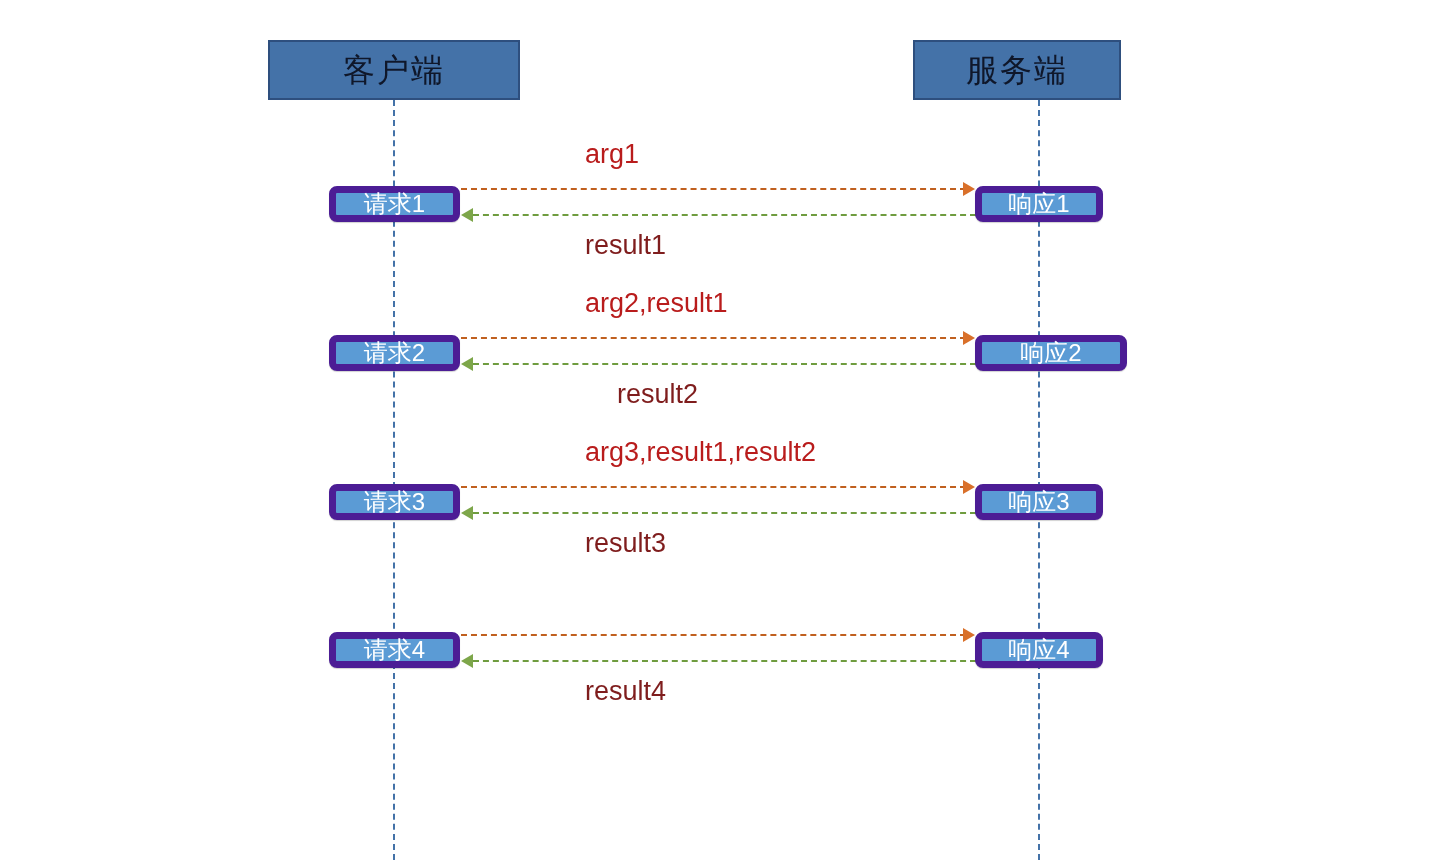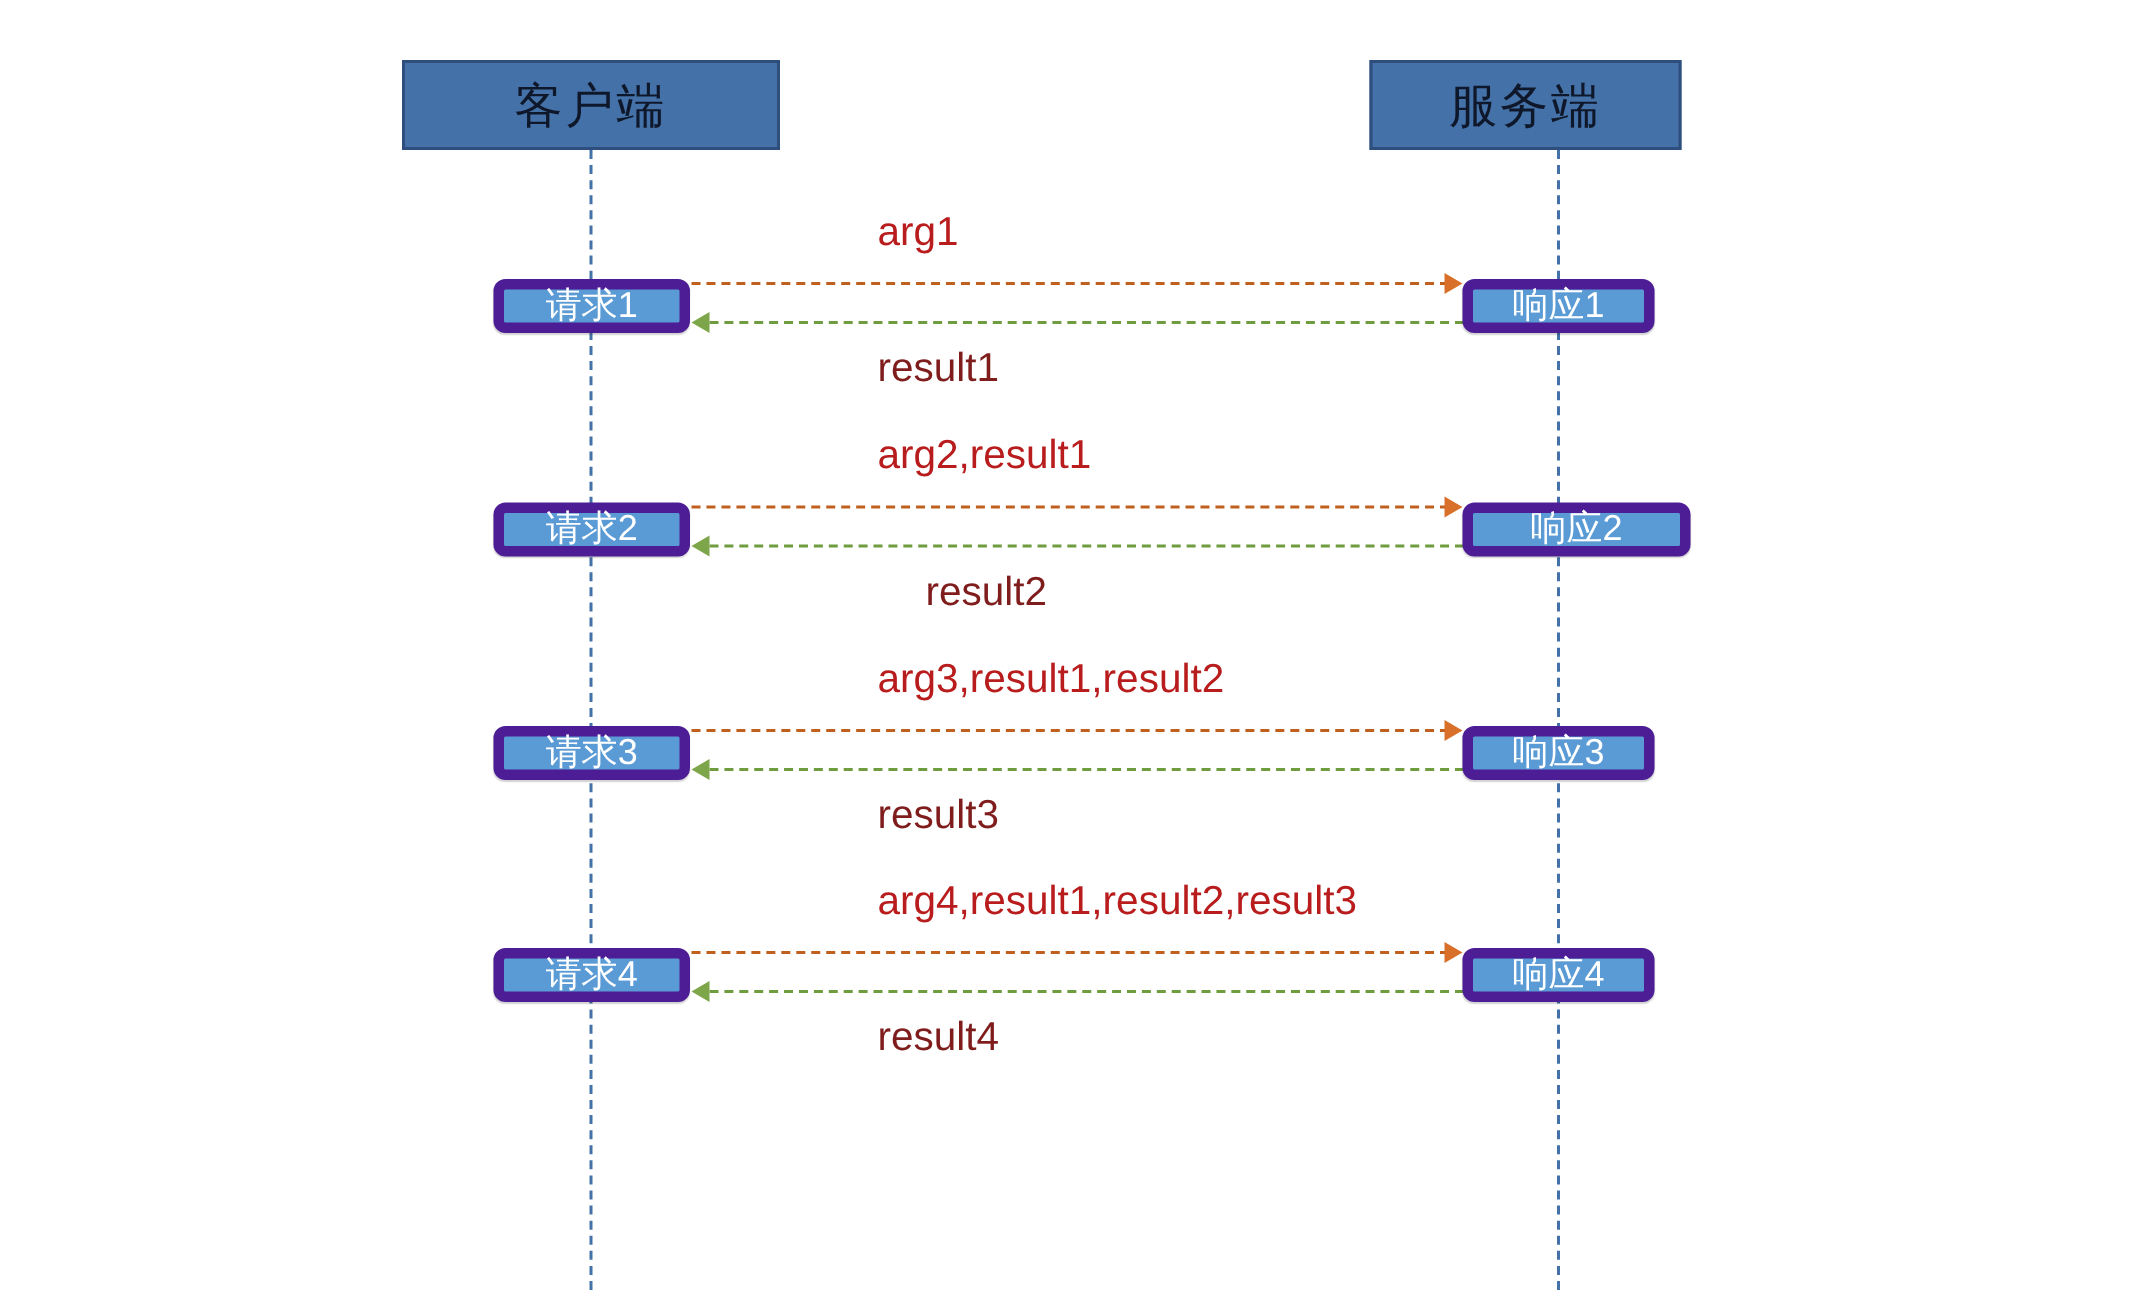--- a/index.html
+++ b/index.html
@@ -158,21 +158,20 @@
 
   <div class="act-box" style="left:329px; top:484px; width:131px;">
     <span class="act-label">请求3</span>
   </div>
   <div class="act-box" style="left:975px; top:484px; width:128px;">
     <span class="act-label">响应3</span>
   </div>
 
   <div class="msg-label response" style="left:585px; top:530px;">result3</div>
 
-  <div class="msg-label request" style="left:585px; top:587px;">arg4,result1,result2,result3</div>
 
   <div class="arrow-line request" style="left:461px; top:634px; width:505px;"></div>
   <div class="arrow-head right" style="left:963px; top:628px;"></div>
 
   <div class="arrow-line response" style="left:473px; top:660px; width:503px;"></div>
   <div class="arrow-head left" style="left:461px; top:654px;"></div>
 
   <div class="act-box" style="left:329px; top:632px; width:131px;">
     <span class="act-label">请求4</span>
   </div>

